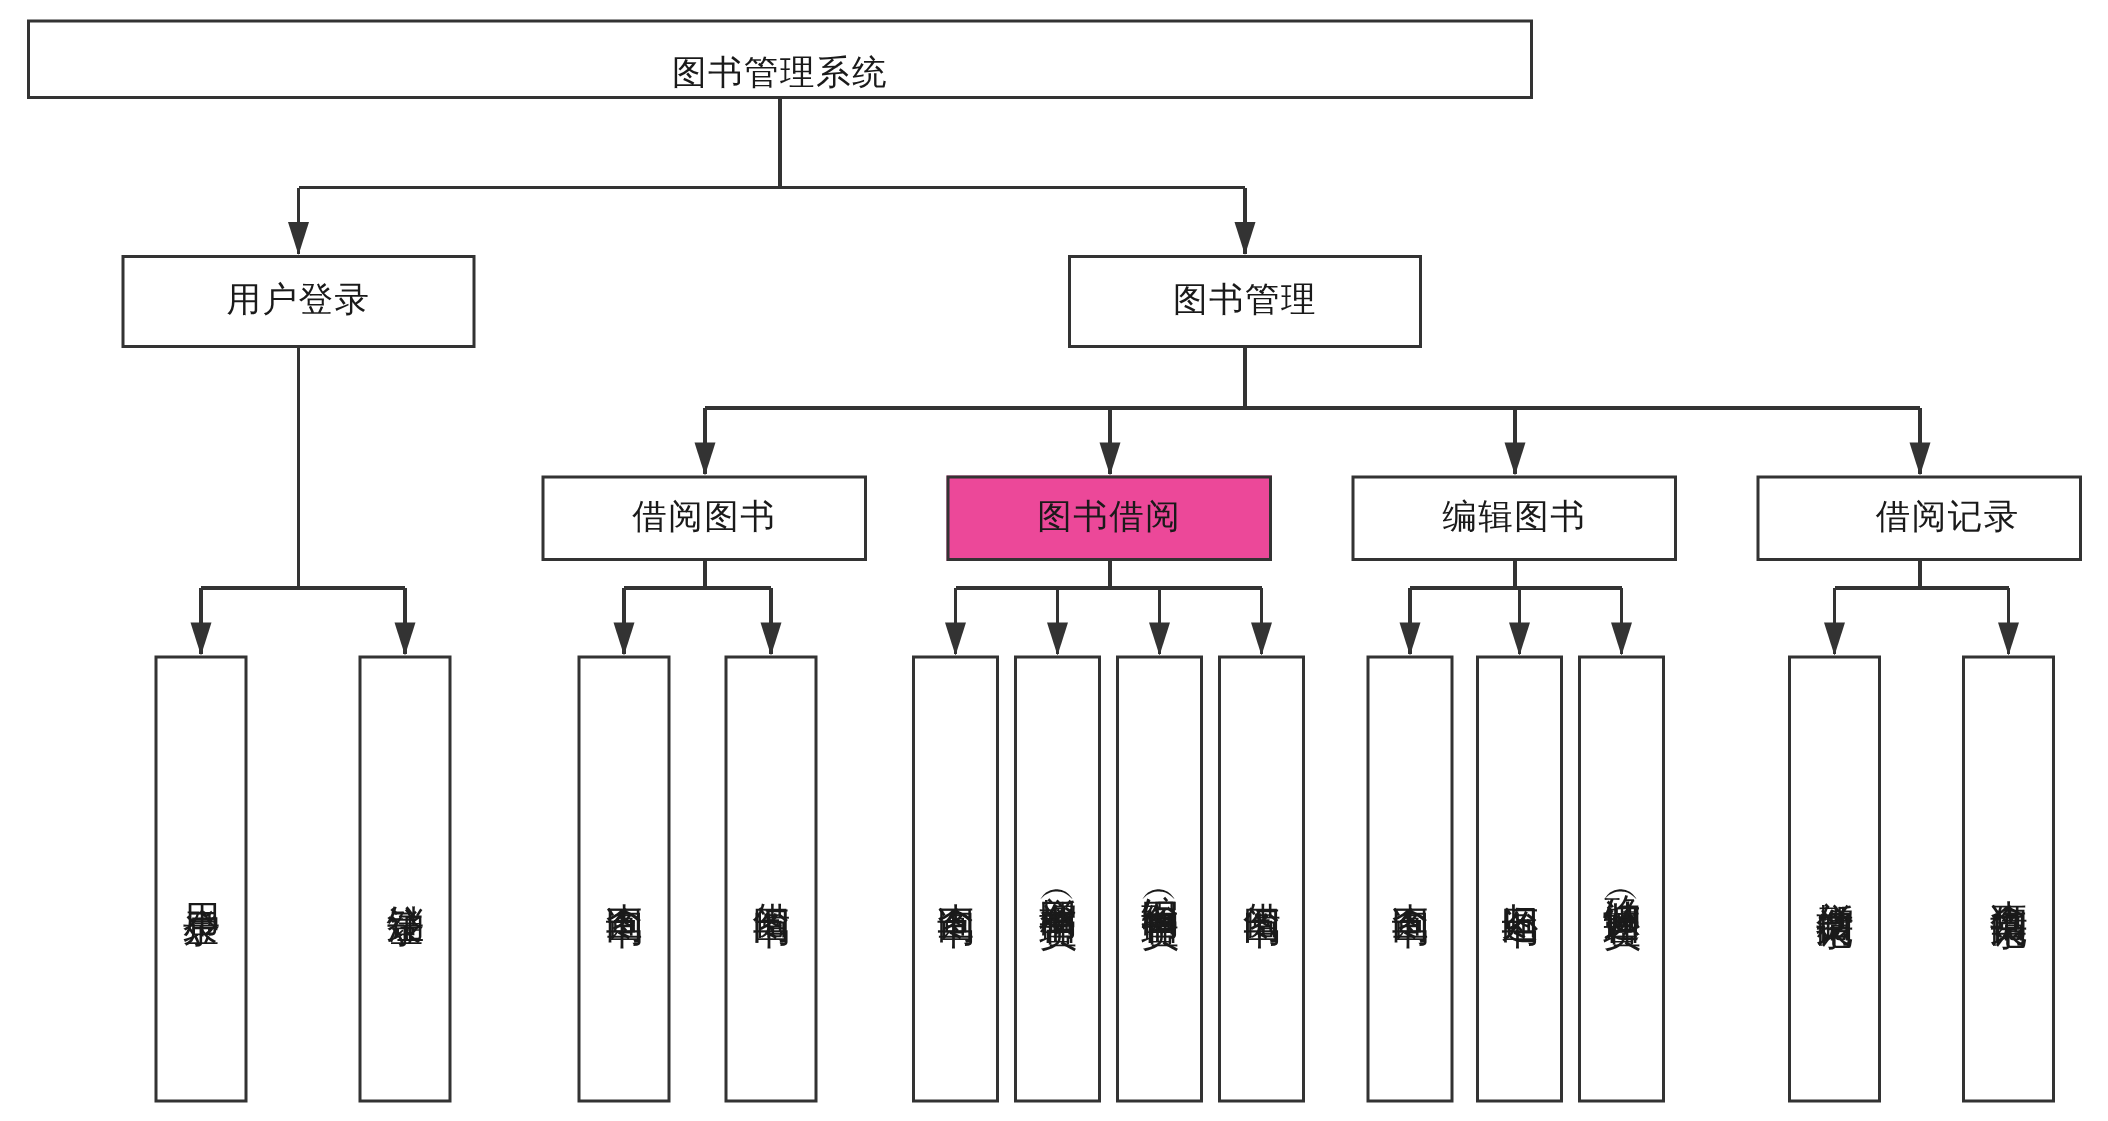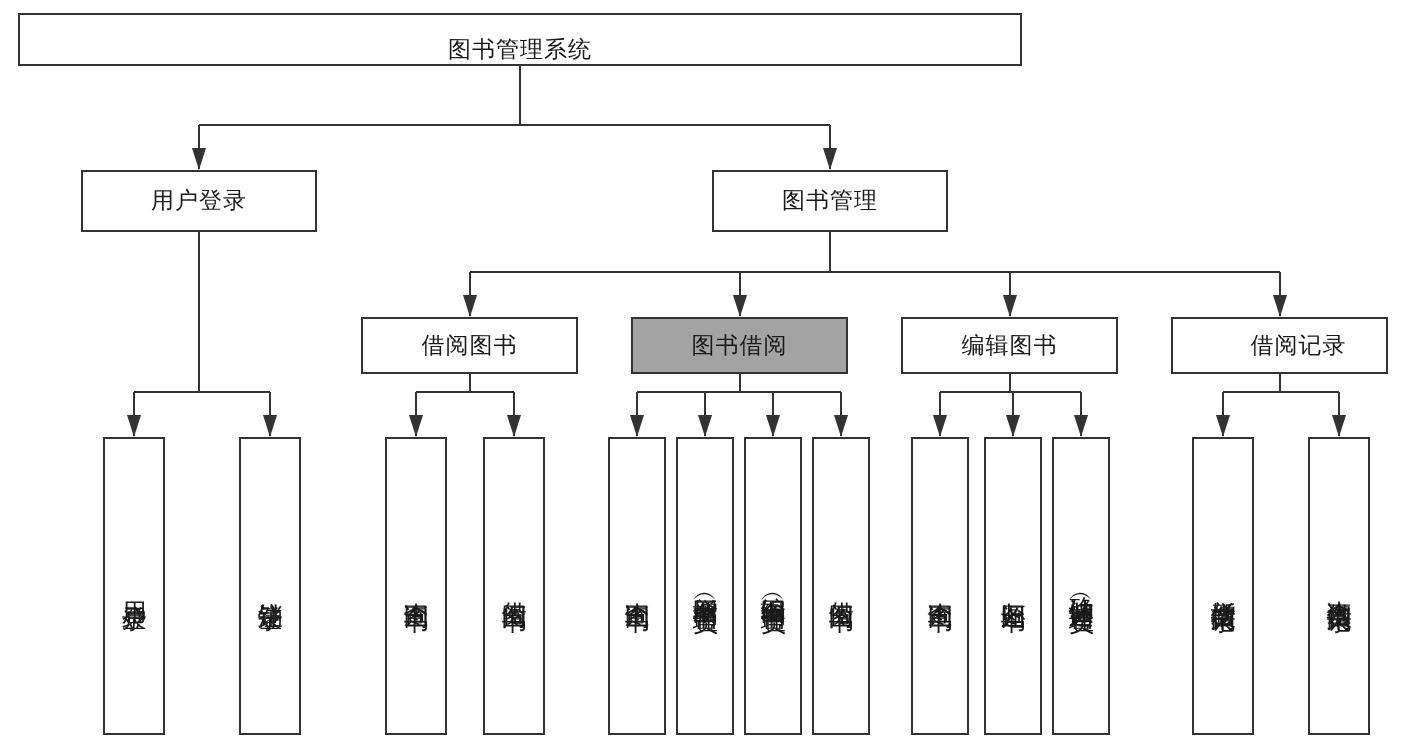--- a/index.html
+++ b/index.html
@@ -125,21 +125,21 @@
       </div>
       <div class="node node-h" style="left: 81px; top: 170px; width: 236px; height: 62px; border-color: rgb(51, 51, 51); background: rgb(255, 255, 255);">
         <span class="node-label">用户登录</span>
       </div>
       <div class="node node-h" style="left: 712px; top: 170px; width: 236px; height: 62px; border-color: rgb(51, 51, 51); background: rgb(255, 255, 255);">
         <span class="node-label">图书管理</span>
       </div>
       <div class="node node-h" style="left: 361px; top: 317px; width: 217px; height: 57px; border-color: rgb(51, 51, 51); background: rgb(255, 255, 255);">
         <span class="node-label">借阅图书</span>
       </div>
-      <div class="node node-h" style="left: 631px; top: 317px; width: 217px; height: 57px; border-color: rgb(51, 51, 51); background: #a3a3a3;">
+      <div class="node node-h" style="left: 631px; top: 317px; width: 217px; height: 57px; border-color: rgb(51, 51, 51); background: #ec4899;">
         <span class="node-label">图书借阅</span>
       </div>
       <div class="node node-h" style="left: 901px; top: 317px; width: 217px; height: 57px; border-color: rgb(51, 51, 51); background: rgb(255, 255, 255);">
         <span class="node-label">编辑图书</span>
       </div>
       <div class="node node-h" style="left: 1171px; top: 317px; width: 217px; height: 57px; border-color: rgb(51, 51, 51); background: rgb(255, 255, 255); padding-left: 38px;">
         <span class="node-label">借阅记录</span>
       </div>
       <div class="node node-v" style="left: 103px; top: 437px; width: 62px; height: 298px; border-color: rgb(51, 51, 51); background: rgb(255, 255, 255);">
         <span class="node-label">用户登录</span>

